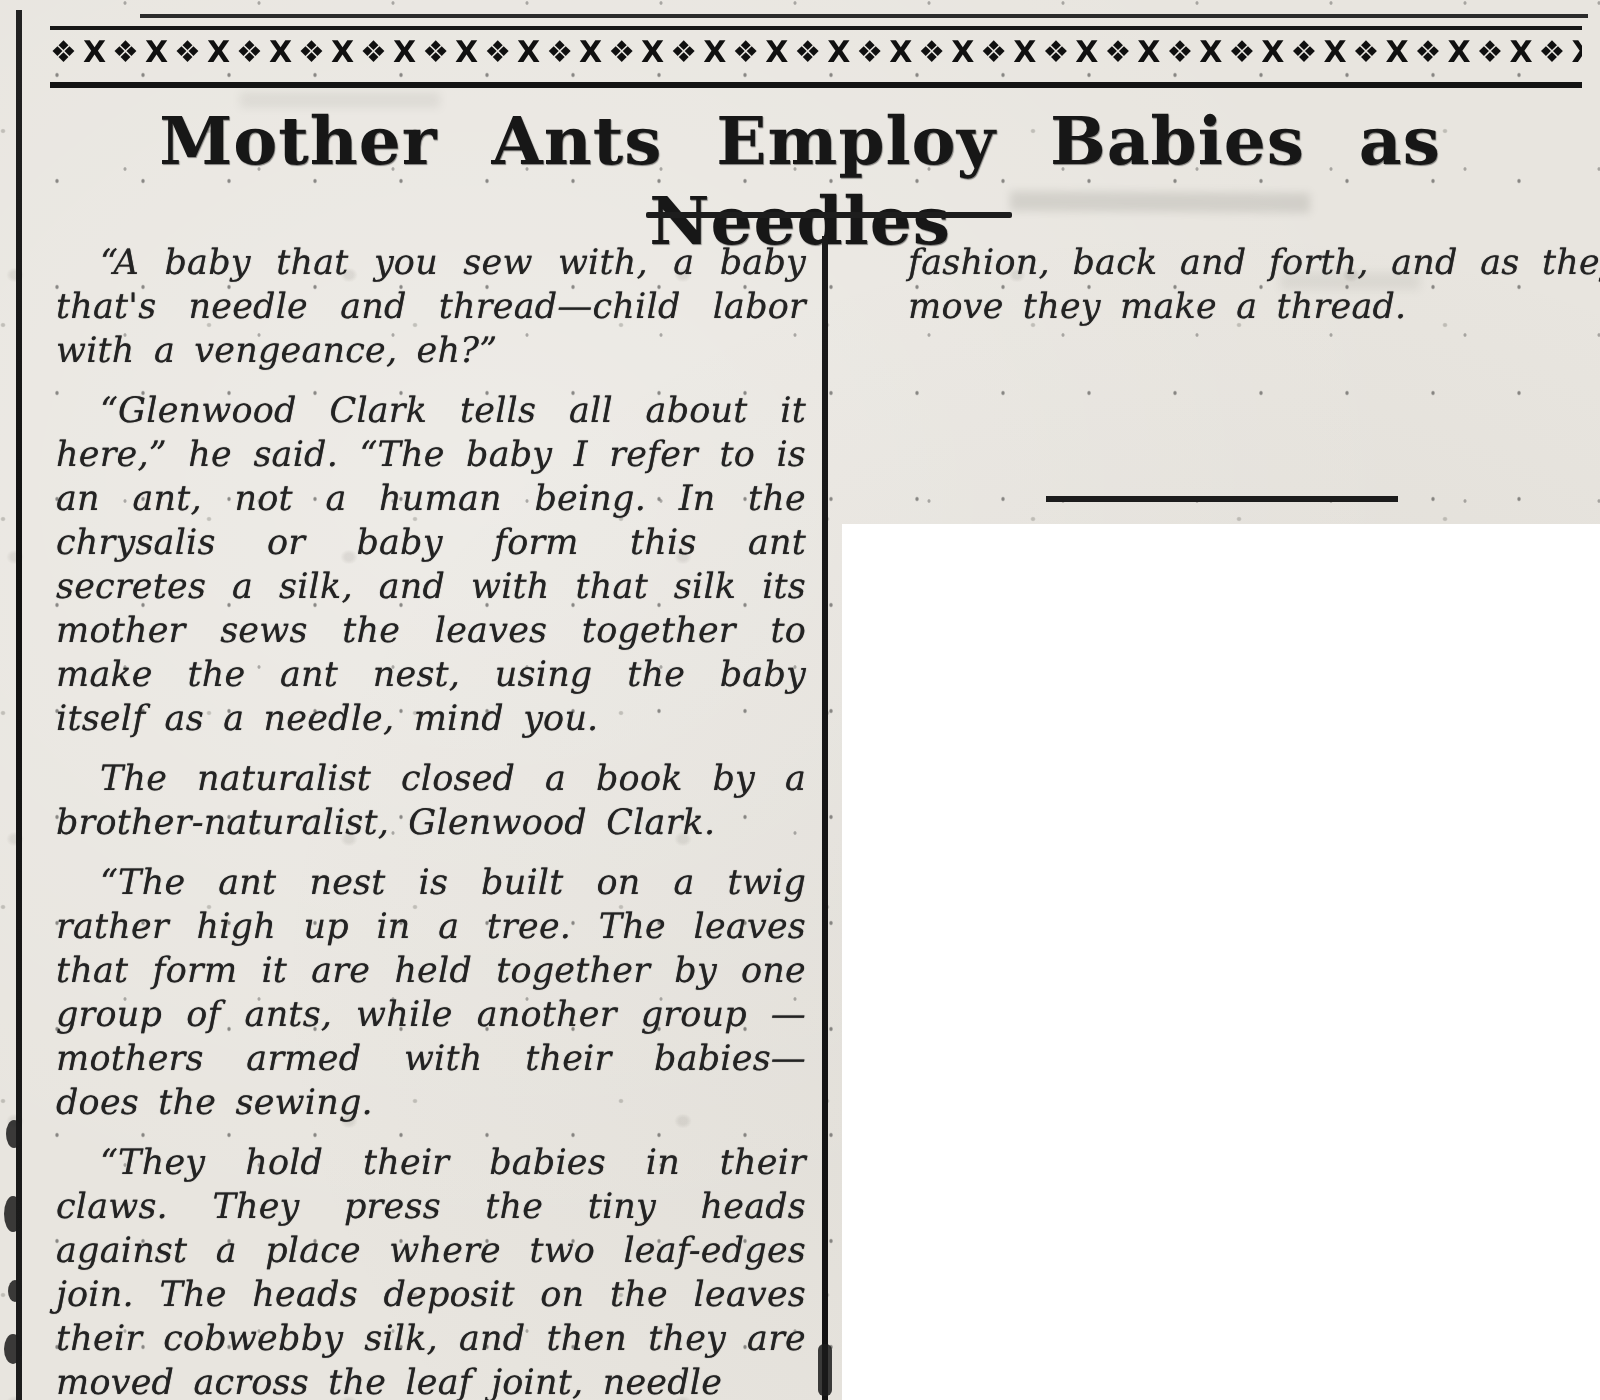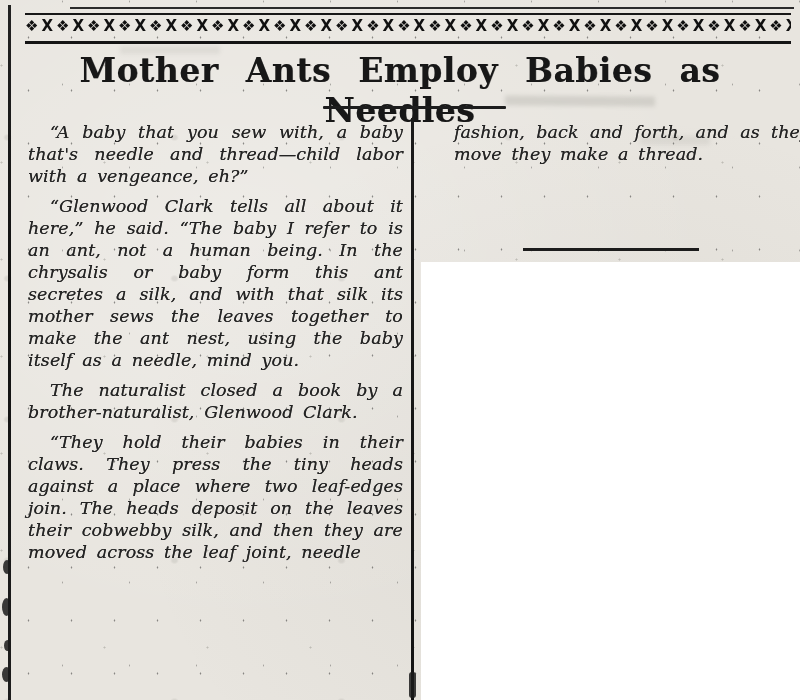--- a/index.html
+++ b/index.html
@@ -74,20 +74,21 @@
   <div class="ornament-band">❖X❖X❖X❖X❖X❖X❖X❖X❖X❖X❖X❖X❖X❖X❖X❖X❖X❖X❖X❖X❖X❖X❖X❖X❖X❖X❖X❖X❖X❖X❖X❖X❖X❖X❖</div>
 
   <div class="headline">Mother Ants Employ Babies as Needles</div>
 
   <div class="rule headline-rule"></div>
 
   <div class="col col-left">
     <p>“A baby that you sew with, a baby that's needle and thread—child labor with a vengeance, eh?”</p>
     <p>“Glenwood Clark tells all about it here,” he said. “The baby I refer to is an ant, not a human being. In the chrysalis or baby form this ant secretes a silk, and with that silk its mother sews the leaves together to make the ant nest, using the baby itself as a needle, mind you.</p>
     <p>The naturalist closed a book by a brother-naturalist, Glenwood Clark.</p>
+    <p>“The ant nest is built on a twig rather high up in a tree. The leaves that form it are held together by one group of ants, while another group —mothers armed with their babies— does the sewing.</p>
     <p>“They hold their babies in their claws. They press the tiny heads against a place where two leaf-edges join. The heads deposit on the leaves their cobwebby silk, and then they are moved across the leaf joint, needle</p>
   </div>
 
   <div class="rule divider"></div>
 
   <div class="col col-right">
     <p class="continuation">fashion, back and forth, and as they move they make a thread.</p>
   </div>
 
   <div class="rule end-rule"></div>

